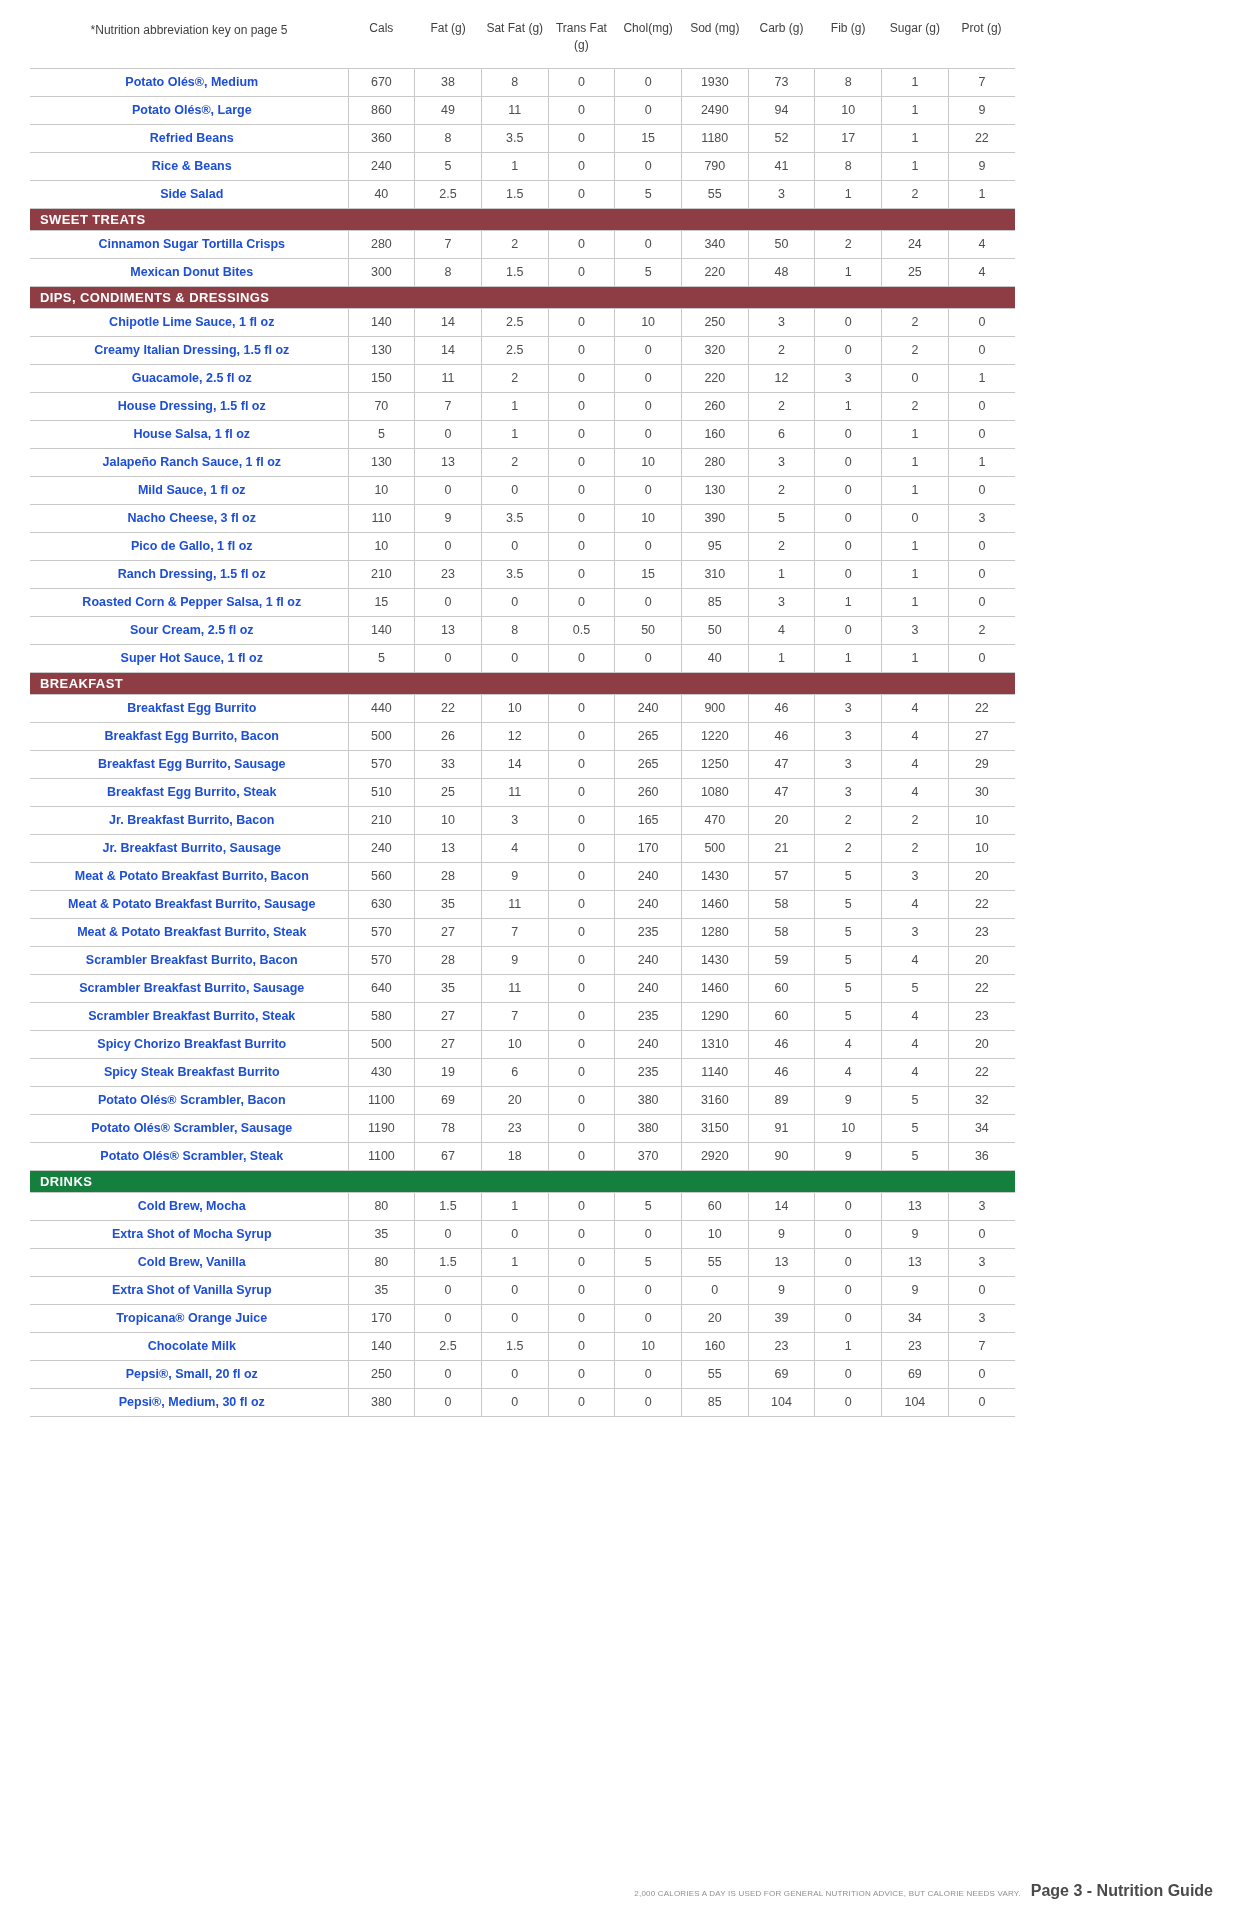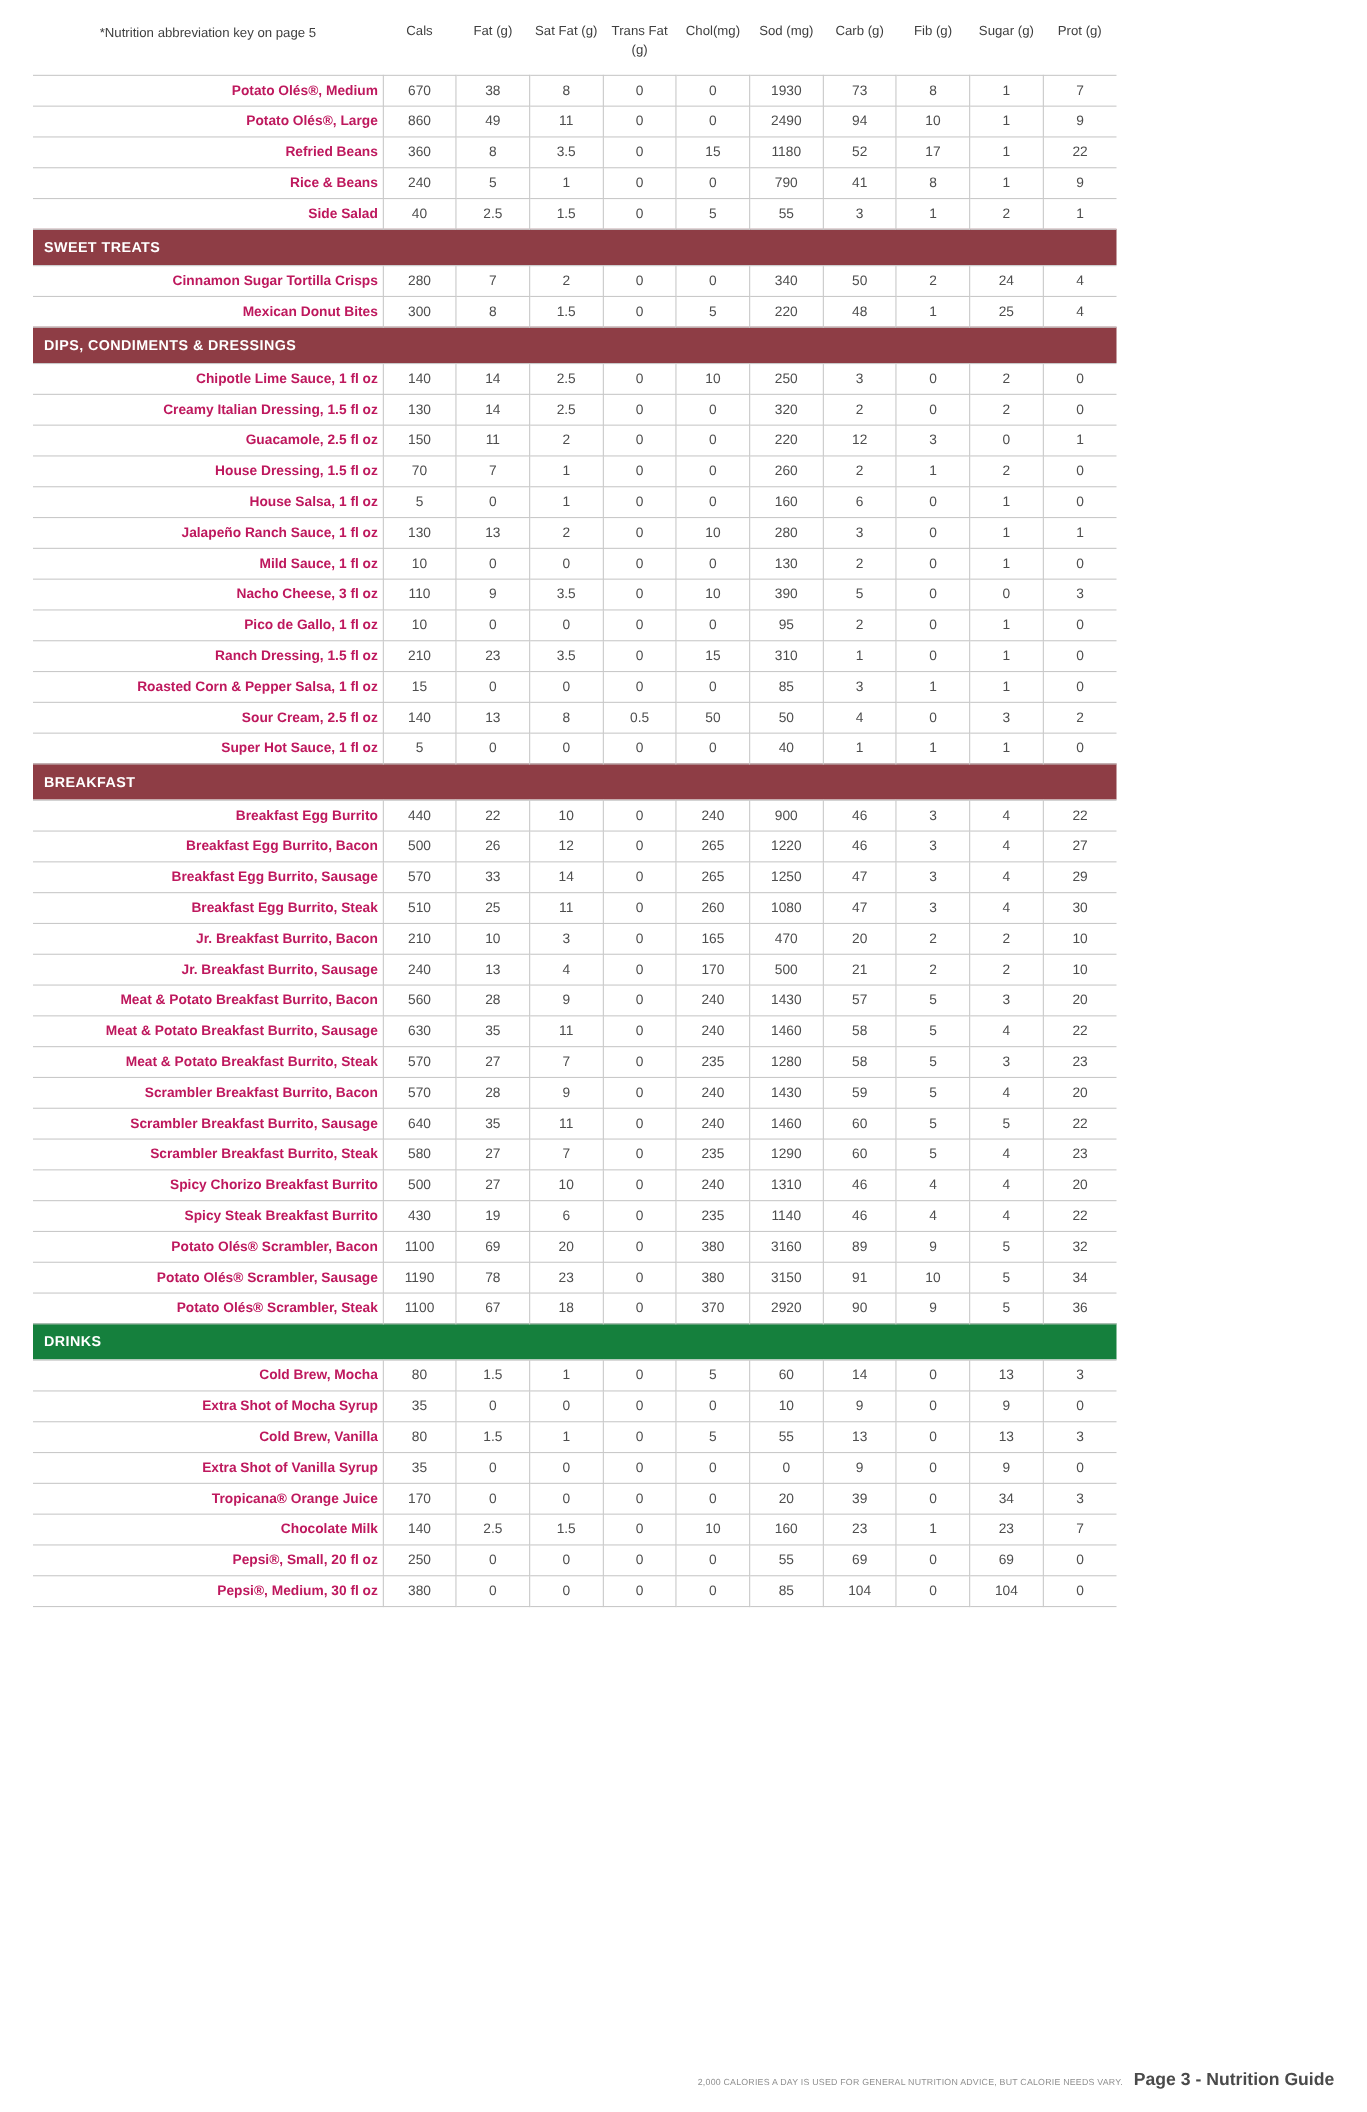--- a/index.html
+++ b/index.html
@@ -47,33 +47,33 @@
     font-size: 12.5px;
     color: #4d4d4d;
     text-align: center;
     height: 28px;
     padding: 0 4px;
     background: #ffffff;
   }
   tbody td:first-child { border-left: none; }
   tbody td:last-child  { border-right: none; }
   tbody td.name-cell {
-    text-align: right;
+    text-align: center;
     padding-left: 10px;
     font-weight: bold;
-    color: #be185d;
+    color: #1d4ed8;
   }
   tr.section-row td {
     color: #ffffff;
     font-weight: bold;
     font-size: 13px;
     text-align: left;
     padding-left: 10px;
     letter-spacing: 0.4px;
-    height: 33px;
+    height: 22px;
     border-left: none;
     border-right: none;
   }
 
   .footer {
     position: absolute;
     right: 30px;
     bottom: 20px;
     display: flex;
     align-items: baseline;

